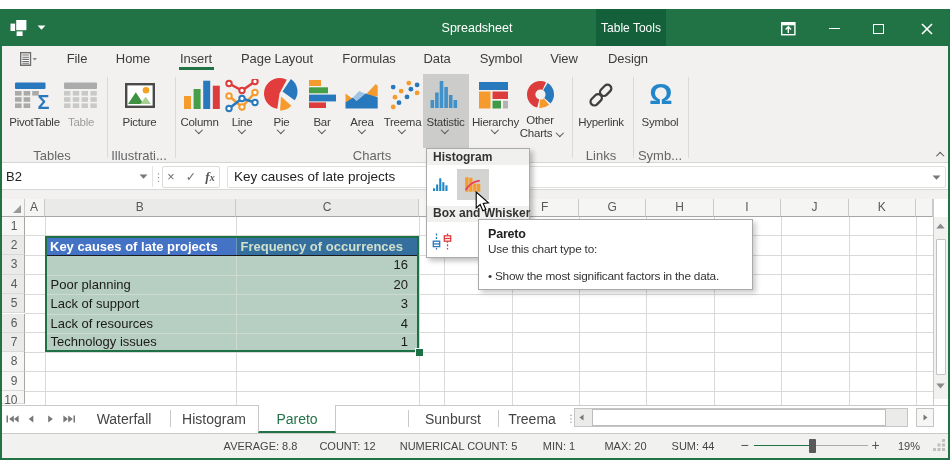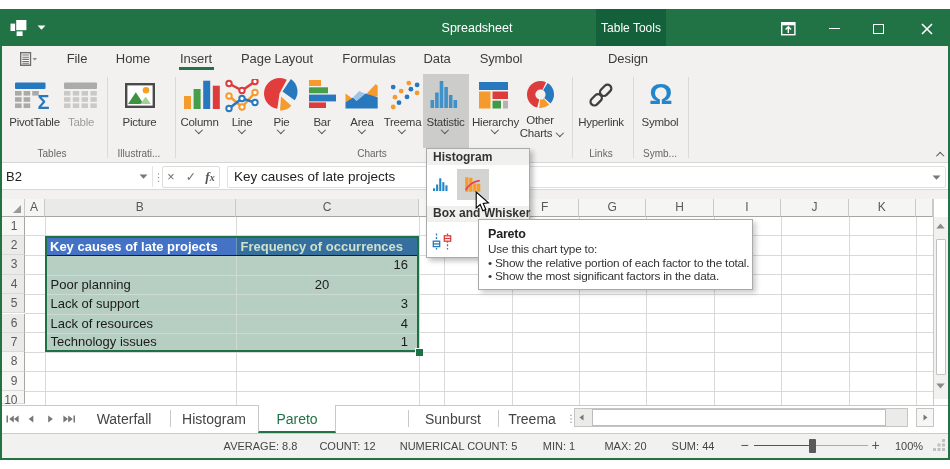--- a/index.html
+++ b/index.html
@@ -2,21 +2,21 @@
 <html><head><meta charset="utf-8">
 <style>
 *{margin:0;padding:0;box-sizing:border-box}
 html,body{background:#fff;width:950px;height:469px;overflow:hidden}
 #stage{position:relative;width:950px;height:469px;font-family:"Liberation Sans",sans-serif;background:#fff}
 .ab{position:absolute}
 .ct{text-align:center}
 .lbl{font-size:11.5px;letter-spacing:-0.25px;color:#3b3b3b;line-height:13px}
 .chev{position:absolute;width:7px;height:7px}
 .chev:before{content:"";position:absolute;left:0;top:0;width:4.6px;height:4.6px;border-right:1.4px solid #555;border-bottom:1.4px solid #555;transform:rotate(45deg)}
-.grpl{font-size:10px;color:#666}
+.grpl{font-size:13px;color:#666}
 .rtab{font-size:13px;letter-spacing:-0.1px;color:#3c3c3c;line-height:26px}
 .colhdr{font-size:12px;color:#595959;line-height:17px;text-align:center;border-right:1px solid #c9c9c8;border-bottom:1px solid #c9c9c8;background:#f5f5f4}
 .rowhdr{font-size:12px;color:#595959;line-height:19.4px;text-align:right;padding-right:6px;border-right:1px solid #c9c9c8;border-bottom:1px solid #d9d9d8;background:#f7f7f6}
 .vline{position:absolute;width:1px;background:#d9d9d8}
 .tl{left:488px;font-size:11.8px;color:#333;white-space:nowrap;letter-spacing:-0.22px}
 .stxt{font-size:11px;color:#454545;line-height:24px;white-space:nowrap}
 .shtab{font-size:14px;color:#444;line-height:28px;text-align:center}
 </style></head><body>
 <div id="stage">
 
@@ -52,20 +52,21 @@
       </g>
 <path d="M12.5,6 L17,6 L14.75,8.4 Z" fill="#8a8a8a"></path>
     </svg>
 <div class="ab rtab ct" style="left:22px;top:46px;width:110px">File</div>
 <div class="ab rtab ct" style="left:78px;top:46px;width:110px">Home</div>
 <div class="ab rtab ct" style="left:141px;top:46px;width:110px">Insert</div>
 <div class="ab rtab ct" style="left:222px;top:46px;width:110px">Page Layout</div>
 <div class="ab rtab ct" style="left:314px;top:46px;width:110px">Formulas</div>
 <div class="ab rtab ct" style="left:382px;top:46px;width:110px">Data</div>
 <div class="ab rtab ct" style="left:446px;top:46px;width:110px">Symbol</div>
+<div class="ab rtab ct" style="left:509px;top:46px;width:110px">View</div>
 <div class="ab rtab ct" style="left:573px;top:46px;width:110px">Design</div>
 <div class="ab" style="left:179px;top:67px;width:35px;height:2.6px;background:#217346"></div>
 <div class="ab" style="left:2px;top:72px;width:946px;height:91px;background:#f2f1f0;border-bottom:1px solid #d6d5d4"></div>
 <div class="ab" style="left:422.5px;top:73.5px;width:46px;height:74px;background:#cccccb"></div>
 <div class="vline" style="left:106.5px;top:77px;height:81px;background:#dbdad9"></div>
 <div class="vline" style="left:175px;top:77px;height:81px;background:#dbdad9"></div>
 <div class="vline" style="left:571.5px;top:77px;height:81px;background:#dbdad9"></div>
 <div class="vline" style="left:633px;top:77px;height:81px;background:#dbdad9"></div>
 <div class="vline" style="left:687.5px;top:77px;height:81px;background:#dbdad9"></div>
 <div class="ab grpl ct" style="left:7px;top:148px;width:90px">Tables</div>
@@ -293,21 +294,21 @@
 <div class="ab" style="left:46.5px;top:237.9px;width:189.5px;height:17.2px;background:#4472c4;color:#fff;font-weight:bold;font-size:13px;line-height:17.2px;padding-left:3.5px">Key causes of late projects</div>
 <div class="ab" style="left:236.0px;top:237.9px;width:181.4px;height:17.2px;background:#356f9e;color:#cfe0cc;font-weight:bold;font-size:13px;line-height:17.2px;padding-left:3.5px;border-left:1px solid #6f94ba">Frequency of occurrences</div>
 <div class="ab" style="left:46.5px;top:255.1px;width:370.9px;height:1.3px;background:#1b1b1b"></div>
 <div class="ab" style="left:46.5px;top:256.4px;width:370.9px;height:18.5px;background:#b7cec2"></div>
 <div class="ab" style="left:236.0px;top:256.4px;width:1px;height:18.5px;background:#cddbd1"></div>
 <div class="ab" style="left:236.0px;top:256.4px;width:177px;height:18.5px;line-height:18.5px;font-size:13px;color:#1b1b1b;text-align:right;padding-right:5px">16</div>
 <div class="ab" style="left:46.5px;top:274.9px;width:370.9px;height:19.4px;background:#b7cec2"></div>
 <div class="ab" style="left:46.5px;top:274.9px;width:370.9px;height:1px;background:#cddbd1"></div>
 <div class="ab" style="left:236.0px;top:274.9px;width:1px;height:19.4px;background:#cddbd1"></div>
 <div class="ab" style="left:50.5px;top:274.9px;width:250px;height:19.4px;line-height:19.4px;font-size:13px;color:#1b1b1b">Poor planning</div>
-<div class="ab" style="left:236.0px;top:274.9px;width:177px;height:19.4px;line-height:19.4px;font-size:13px;color:#1b1b1b;text-align:center;padding-right:5px">20</div>
+<div class="ab" style="left:236.0px;top:274.9px;width:177px;height:19.4px;line-height:19.4px;font-size:13px;color:#1b1b1b;text-align:right;padding-right:5px">20</div>
 <div class="ab" style="left:46.5px;top:294.29999999999995px;width:370.9px;height:19.4px;background:#b7cec2"></div>
 <div class="ab" style="left:46.5px;top:294.29999999999995px;width:370.9px;height:1px;background:#cddbd1"></div>
 <div class="ab" style="left:236.0px;top:294.29999999999995px;width:1px;height:19.4px;background:#cddbd1"></div>
 <div class="ab" style="left:50.5px;top:294.29999999999995px;width:250px;height:19.4px;line-height:19.4px;font-size:13px;color:#1b1b1b">Lack of support</div>
 <div class="ab" style="left:236.0px;top:294.29999999999995px;width:177px;height:19.4px;line-height:19.4px;font-size:13px;color:#1b1b1b;text-align:right;padding-right:5px">3</div>
 <div class="ab" style="left:46.5px;top:313.69999999999993px;width:370.9px;height:19.4px;background:#b7cec2"></div>
 <div class="ab" style="left:46.5px;top:313.69999999999993px;width:370.9px;height:1px;background:#cddbd1"></div>
 <div class="ab" style="left:236.0px;top:313.69999999999993px;width:1px;height:19.4px;background:#cddbd1"></div>
 <div class="ab" style="left:50.5px;top:313.69999999999993px;width:250px;height:19.4px;line-height:19.4px;font-size:13px;color:#1b1b1b">Lack of resources</div>
 <div class="ab" style="left:236.0px;top:313.69999999999993px;width:177px;height:19.4px;line-height:19.4px;font-size:13px;color:#1b1b1b;text-align:right;padding-right:5px">4</div>
@@ -363,21 +364,21 @@
 <div class="ab stxt ct" style="left:277.5px;top:433.5px;width:140px">COUNT: 12</div>
 <div class="ab stxt ct" style="left:388.5px;top:433.5px;width:140px">NUMERICAL COUNT: 5</div>
 <div class="ab stxt ct" style="left:489px;top:433.5px;width:140px">MIN: 1</div>
 <div class="ab stxt ct" style="left:555.5px;top:433.5px;width:140px">MAX: 20</div>
 <div class="ab stxt ct" style="left:623px;top:433.5px;width:140px">SUM: 44</div>
 <div class="ab ct" style="left:737px;top:433.5px;width:15px;height:24px;line-height:23px;font-size:14px;color:#555">−</div>
 <div class="ab" style="left:754px;top:444.7px;width:56.5px;height:1.8px;background:#217346"></div>
 <div class="ab" style="left:810.5px;top:445px;width:57.5px;height:1.2px;background:#ababaa"></div>
 <div class="ab" style="left:809px;top:439.3px;width:7px;height:13.5px;background:#5a5a5a;border-radius:1px"></div>
 <div class="ab ct" style="left:868px;top:433.5px;width:15px;height:24px;line-height:23px;font-size:14px;color:#555">+</div>
-<div class="ab stxt ct" style="left:879px;top:433.5px;width:60px">100%</div>
+<div class="ab stxt ct" style="left:879px;top:433.5px;width:60px">19%</div>
 <svg class="ab" style="left:933px;top:439px" width="13" height="13" viewBox="0 0 13 13">
 <g fill="#c0c0bf">
         <rect x="9" y="0" width="3" height="3"></rect>
         <rect x="4.5" y="4.5" width="3" height="3"></rect>
         <rect x="9" y="4.5" width="3" height="3"></rect>
         <rect x="0" y="9" width="3" height="3"></rect>
         <rect x="4.5" y="9" width="3" height="3"></rect>
         <rect x="9" y="9" width="3" height="3"></rect>
       </g>
     </svg>
@@ -411,17 +412,16 @@
       </g>
 <g stroke="#dd3c3c" stroke-width="1.3">
         <path d="M15.5,0.5 L15.5,16.5" stroke-dasharray="2,1.6" fill="none"></path>
 <rect x="12.3" y="2.8" width="6.4" height="5.4" fill="#fff"></rect>
         <path d="M12.3,5.5 L18.7,5.5"></path>
       </g>
     </svg>
 <div class="ab" style="left:478px;top:219px;width:274.5px;height:71px;background:#fff;border:1px solid #a9a9a9;box-shadow:3px 3px 5px rgba(0,0,0,0.2)"></div>
 <div class="ab" style="left:488px;top:226.5px;width:250px;font-size:12.5px;letter-spacing:-0.2px;font-weight:bold;color:#222">Pareto</div>
 <div class="ab tl" style="top:242px">Use this chart type to:</div>
-<div class="ab tl" style="top:255.5px">• Show the relative portion of each factor to the total.</div>
 <div class="ab tl" style="top:268.5px">• Show the most significant factors in the data.</div>
 <svg class="ab" style="left:475px;top:191px;z-index:50" width="17" height="23" viewBox="0 0 17 23">
 <path d="M1.2,1 L1.2,17 L5.2,13.5 L7.8,19.8 L10.8,18.5 L8.2,12.4 L13.5,11.9 Z" fill="#fff" stroke="#000" stroke-width="1.1"></path>
     </svg>
 </div>
 </body></html>

